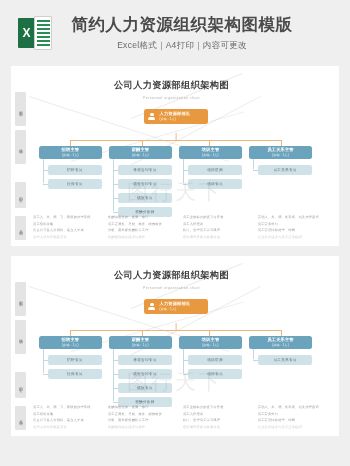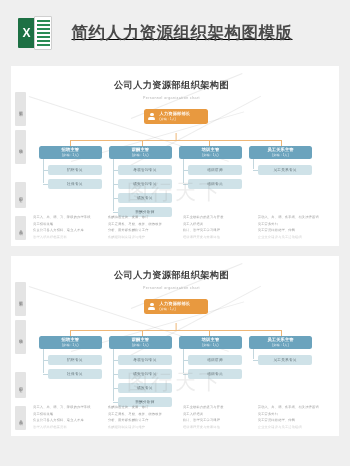--- a/index.html
+++ b/index.html
@@ -44,21 +44,21 @@
     border-radius: 1px;
     overflow: hidden;
   }
   .xls-icon .right .grid {
     position: absolute; left: 2px; top: 3px;
     width: 13px; height: 27px;
     background:
       repeating-linear-gradient(to bottom, #2a8b55 0 2px, #fff 2px 4px);
   }
 
-  .header-text { display: flex; flex-direction: column; justify-content: center; flex: 1; align-items: center; padding-right: 30px; text-decoration: underline;}
+  .header-text { display: flex; flex-direction: column; justify-content: center; flex: 1; align-items: center; padding-right: 30px;}
   .h-title {
     font-size: 16.5px;
     font-weight: bold;
     color: #4a4a4a;
     letter-spacing: 0.5px;
     line-height: 1.3;
   }
   .h-sub {
     font-size: 8.5px;
     color: #6a6a6a;
@@ -258,20 +258,21 @@
   <div class="xls-icon">
     <div class="left">
         <span>X</span>
       </div>
     <div class="right">
         <div class="grid"></div>
       </div>
   </div>
   <div class="header-text">
     <div class="h-title">简约人力资源组织架构图模版</div>
+    <div class="h-sub">Excel格式｜A4打印｜内容可更改</div>
   </div>
 </div>
 
 <div id="panels">
     <div class="panel">
     <div class="panel-inner">
       <div class="vstrip vs1">
                <span class="vtxt">组织架构</span>
              </div>
         <div class="vstrip vs2">

